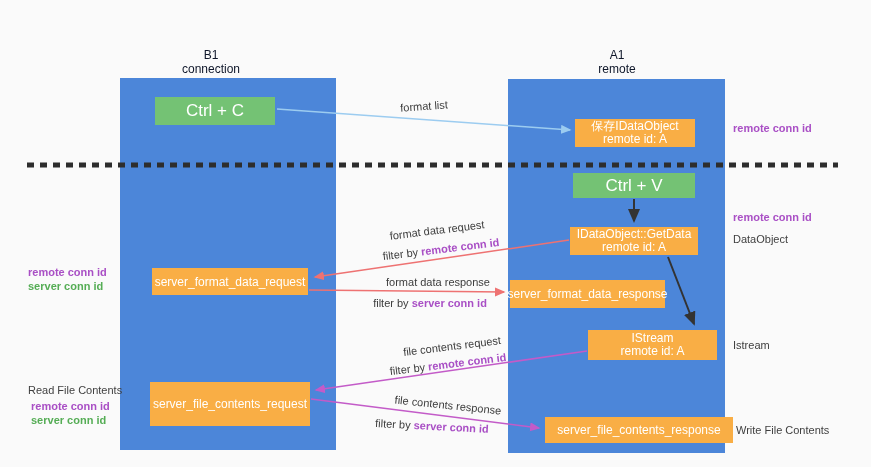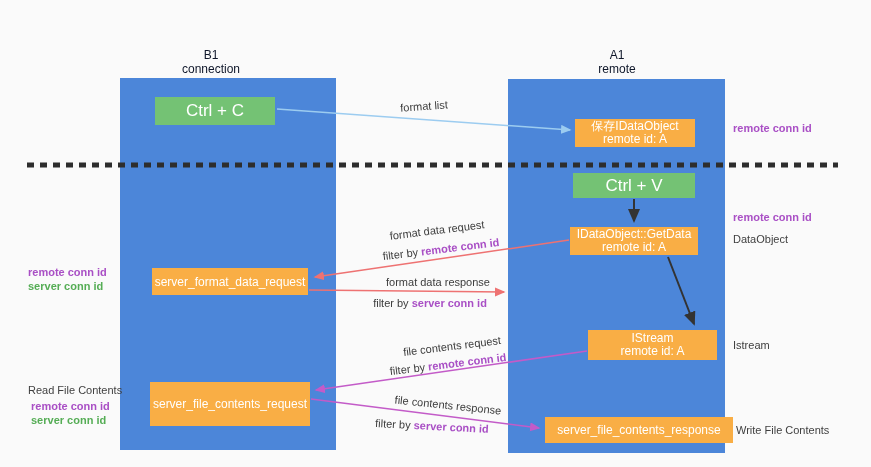--- a/index.html
+++ b/index.html
@@ -120,20 +120,23 @@
 
   <div class="node orange two-line" style="left:588px;top:330px;width:129px;height:30px;">
     <span>IStream</span>
     <span>remote id: A</span>
   </div>
 
   <div class="node orange small-label" style="left:152px;top:268px;width:156px;height:27px;">
     <span>server_format_data_request</span>
   </div>
 
+  <div class="node orange small-label" style="left:510px;top:280px;width:155px;height:28px;">
+    <span>server_format_data_response</span>
+  </div>
 
   <div class="node orange small-label" style="left:150px;top:382px;width:160px;height:44px;">
     <span>server_file_contents_request</span>
   </div>
 
   <div class="node orange small-label" style="left:545px;top:417px;width:188px;height:26px;">
     <span>server_file_contents_response</span>
   </div>
 
   <div class="side-label purple" style="left:733px;top:122px;">remote conn id</div>

